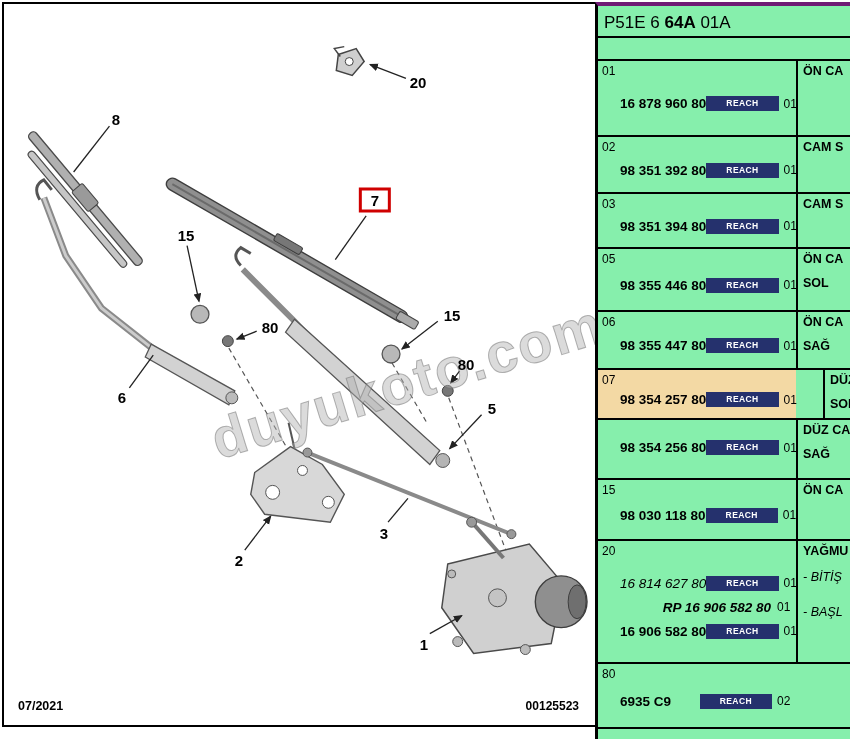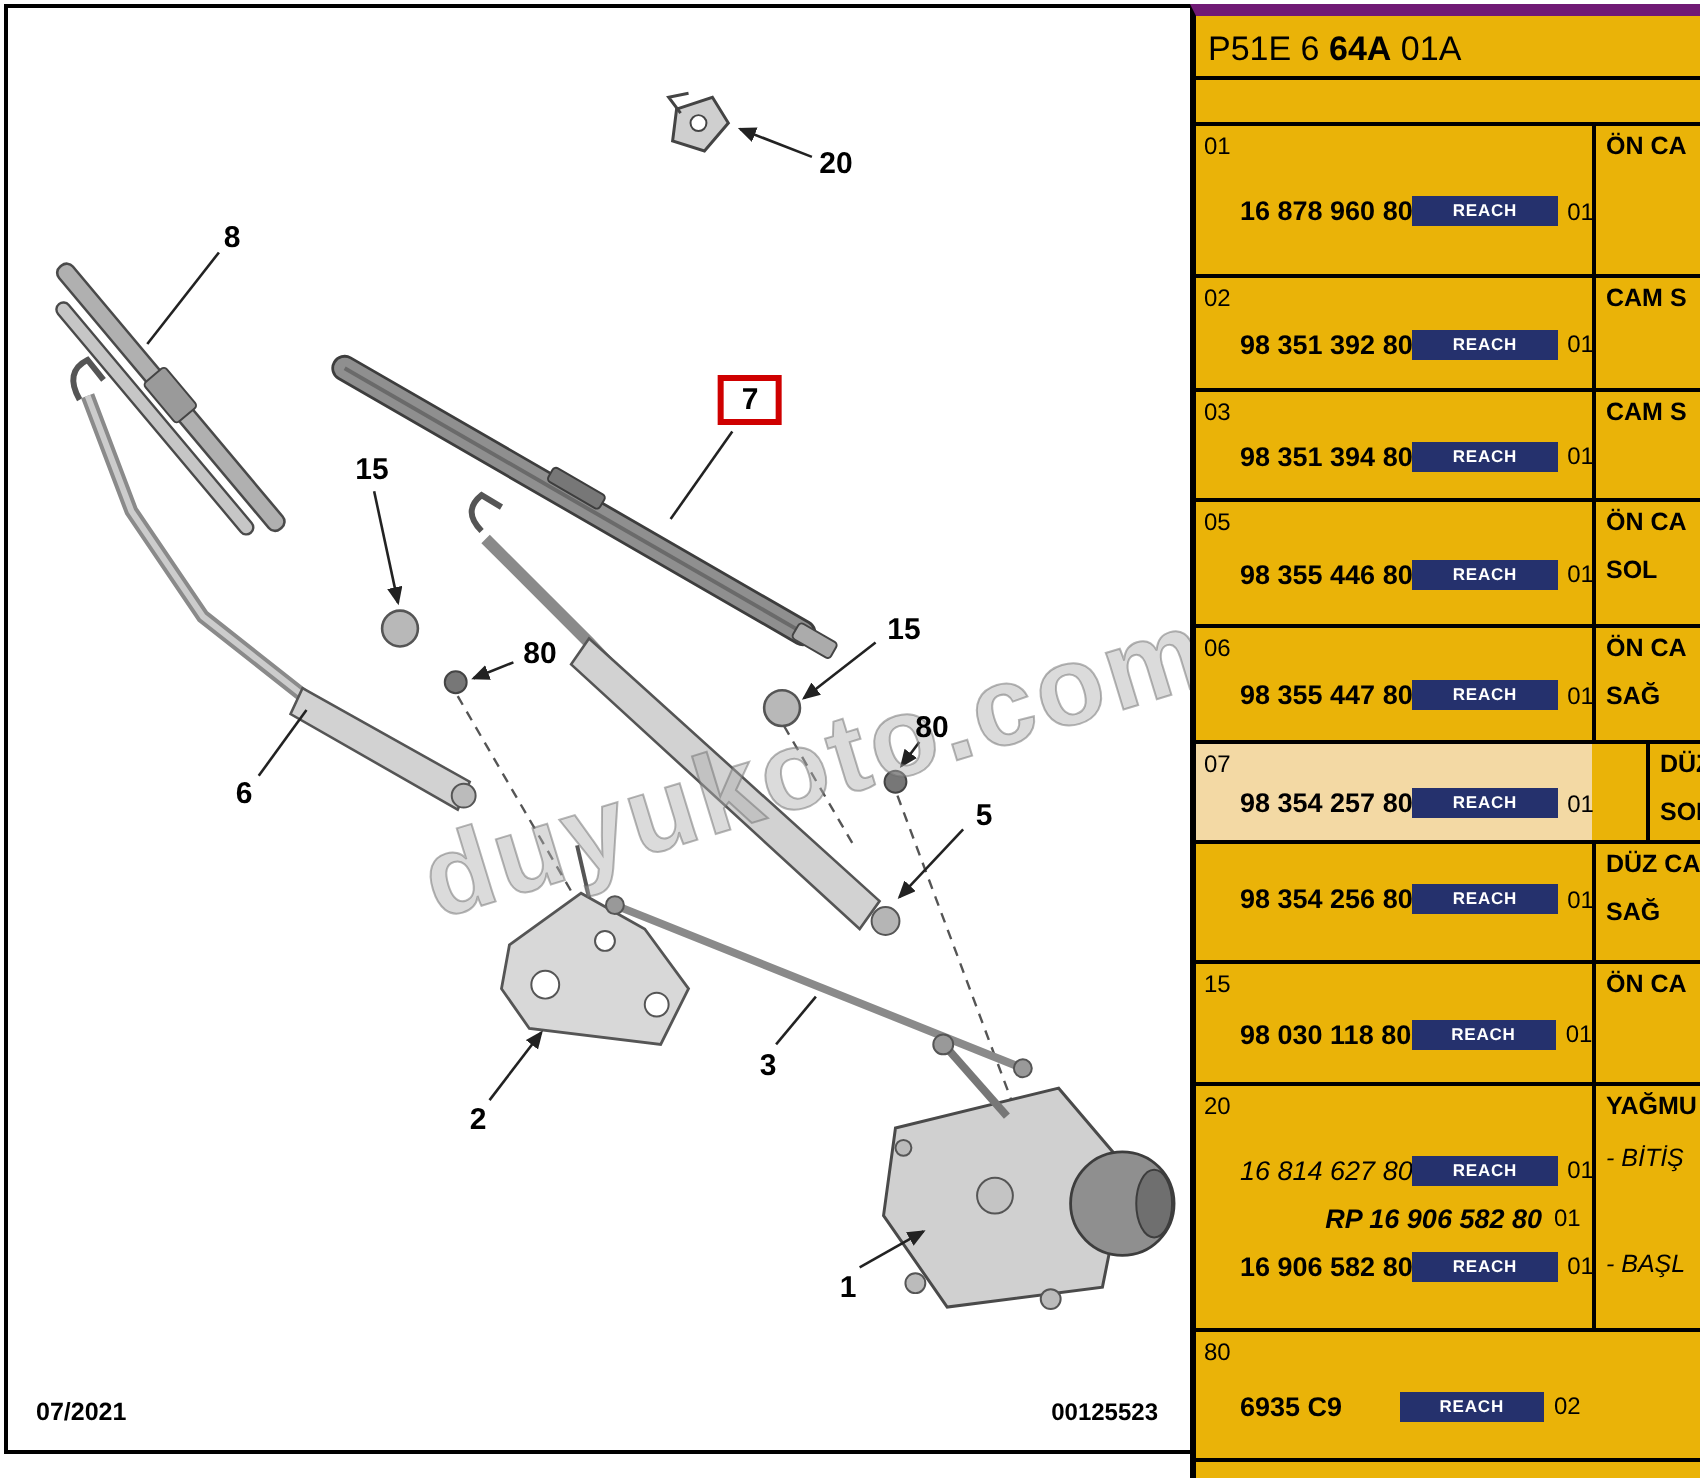--- a/index.html
+++ b/index.html
@@ -16,21 +16,21 @@
     color:rgba(175,175,175,0.45);-webkit-text-stroke:1px rgba(110,110,110,0.5);
     pointer-events:none;z-index:3}
   .dlabel{position:absolute;transform:translate(-50%,-50%);font-size:15px;
     font-weight:bold;z-index:4;background:transparent}
   .dlabel.boxed{border:3px solid #cf0000;background:#fff;padding:1px 9px}
   .footer-date{position:absolute;left:14px;bottom:12px;font-size:12.5px;font-weight:bold;z-index:4}
   .footer-doc{position:absolute;right:16px;bottom:12px;font-size:12px;font-weight:bold;z-index:4}
 
   
   .ptable{position:absolute;left:595px;top:2px;width:255px;height:737px;
-    border-top:6px solid #701a75;border-left:3px solid #000;background:#eab308;overflow:hidden}
+    border-top:4px solid #701a75;border-left:3px solid #000;background:#86efac;overflow:hidden}
   .t-header{height:32px;border-bottom:2px solid #000;padding:7px 0 0 6px;
     font-size:17px;white-space:nowrap}
   .t-header b{font-weight:bold}
   .t-body{margin-top:21px;border-top:2px solid #000}
   .t-row{display:flex;border-bottom:2px solid #000;overflow:hidden}
   .t-row.hl .cell-left{background:#f3d9a4}
   .cell-left{width:198px;padding:3px 3px 6px 4px;display:flex;flex-direction:column}
   .row-index{font-size:12px;line-height:14px}
   .parts{display:flex;flex-direction:column;gap:7px;margin:auto 0;padding-left:18px}
   .part-line{display:flex;align-items:center;height:17px}
@@ -40,21 +40,21 @@
   .part-line.bold-italic .part-num{font-style:italic;font-weight:bold}
   .reach{margin-left:auto;background:#25316d;color:#fff;font-size:8.5px;
     font-weight:bold;letter-spacing:.4px;padding:3px 20px;line-height:9px}
   .qty{font-size:12px;margin-left:5px;min-width:16px}
   .qty.solo{margin-left:auto}
   .part-line.bold-italic .qty.solo{margin-left:6px}
   .cell-right{flex:1;border-left:2px solid #000;padding:3px 0 2px 5px;overflow:hidden}
   .desc-line{font-size:12.5px;font-weight:bold;line-height:15px;white-space:nowrap}
   .desc-line + .desc-line{margin-top:9px}
   .desc-line.it{font-style:italic;font-weight:normal;margin-top:11px}
-  .desc-line.gap{margin-top:38px}
+  .desc-line.gap{margin-top:20px}
 </style>
 </head>
 <body>
 
 <div class="page">
 
   <div class="diagram">
     <svg width="589" height="721" viewBox="0 0 592 723">
       <defs>
         <marker id="ah" markerWidth="8" markerHeight="8" refX="6" refY="3" orient="auto">

